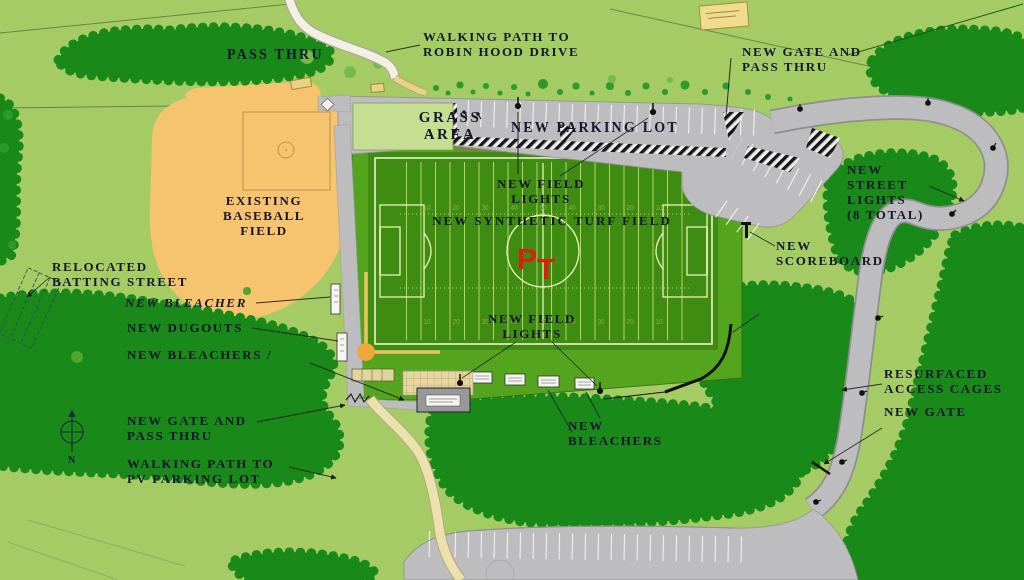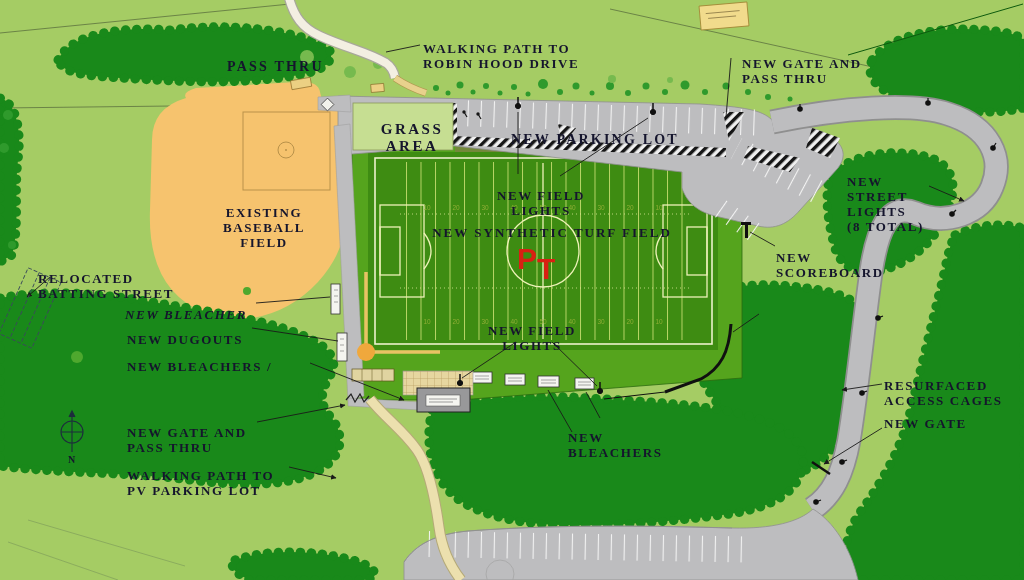--- a/index.html
+++ b/index.html
@@ -1,20 +1,20 @@
 <!DOCTYPE html>
 <html><head>
 <meta charset="utf-8">
 <style>
   html,body{margin:0;padding:0;background:#666;}
   .stage{position:relative;width:1024px;height:580px;background:#a5cc64;overflow:hidden;
          font-family:"Liberation Serif","DejaVu Serif",serif;}
   .stage svg{position:absolute;left:0;top:0;}
   .lbl{position:absolute;color:#15152d;font-weight:700;font-size:13px;line-height:15px;
-       letter-spacing:1.6px;white-space:nowrap;margin-top:12px;}
+       letter-spacing:1.6px;white-space:nowrap;}
   .lbl span{display:block;}
   .c{text-align:center;}
   .big{font-size:14px;letter-spacing:2.2px;}
   .grass{font-size:15px;letter-spacing:2.5px;line-height:17px;}
   .mono{position:absolute;color:#d92012;font-family:"Liberation Sans","DejaVu Sans",sans-serif;
         font-weight:700;font-size:30px;line-height:30px;}
   .north{position:absolute;color:#15152d;font-weight:700;font-size:10px;font-family:"Liberation Serif",serif;}
 </style>
 </head>
 <body>
@@ -321,21 +321,21 @@
 <div class="lbl" style="left:423px;top:29px;">
   <span>WALKING PATH TO</span>
   <span>ROBIN HOOD DRIVE</span>
 </div>
 
 <div class="lbl" style="left:742px;top:44px;">
   <span>NEW GATE AND</span>
   <span>PASS THRU</span>
 </div>
 
-<div class="lbl grass c" style="left:353px;top:109px;width:118px;">
+<div class="lbl grass c" style="left:353px;top:109px;width:118px;padding-left:38px;">
   <span>GRASS</span>
   <span>AREA</span>
 </div>
 
 <div class="lbl big c" style="left:511px;top:120px;width:160px;">
   <span>NEW PARKING LOT</span>
 </div>
 
 <div class="lbl c" style="left:491px;top:176px;width:100px;">
   <span>NEW FIELD</span>
@@ -380,21 +380,21 @@
   <span>NEW</span>
   <span>BLEACHERS</span>
 </div>
 
 <div class="lbl c" style="left:214px;top:193px;width:100px;">
   <span>EXISTING</span>
   <span>BASEBALL</span>
   <span>FIELD</span>
 </div>
 
-<div class="lbl" style="left:38px;top:259px;font-family:Liberation Serif, serif;">
+<div class="lbl" style="left:52px;top:259px;font-family:Liberation Serif, serif;">
   <span>RELOCATED</span>
   <span>BATTING STREET</span>
 </div>
 
 <div class="lbl" style="left:125px;top:295px;font-style:italic;">
   <span>NEW BLEACHER</span>
 </div>
 
 <div class="lbl" style="left:127px;top:320px;">
   <span>NEW DUGOUTS</span>

